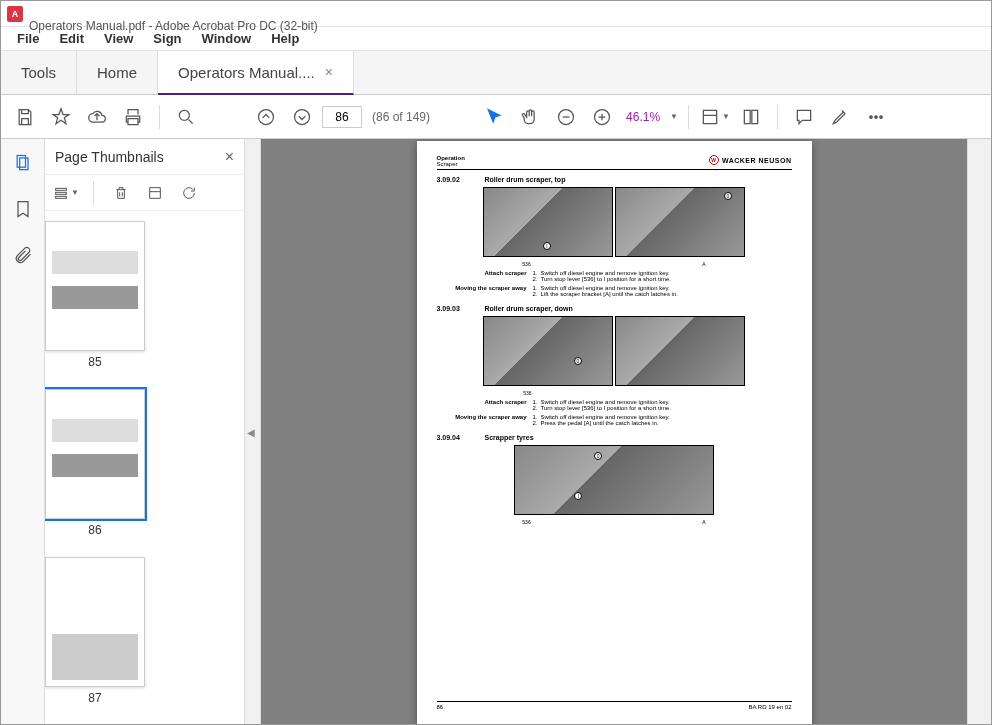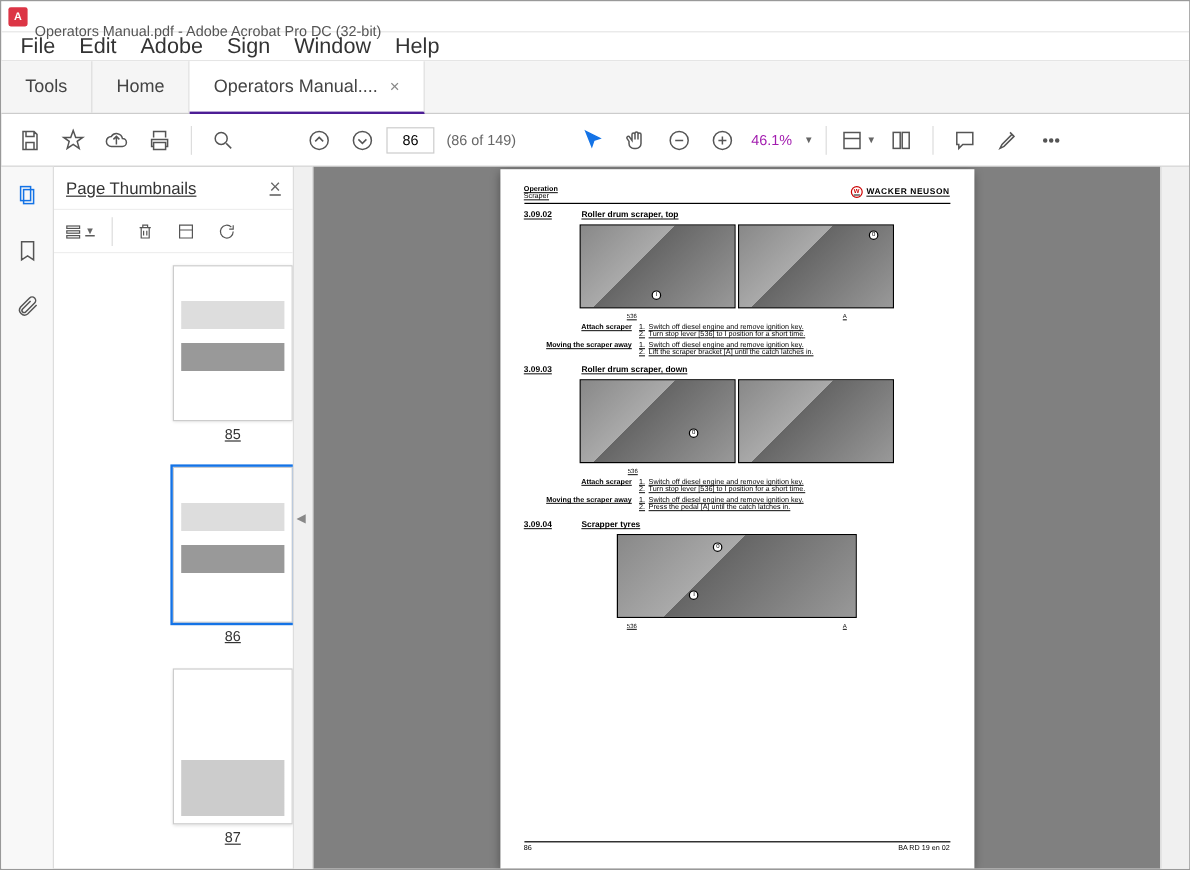--- a/index.html
+++ b/index.html
@@ -5,57 +5,57 @@
 * { box-sizing: border-box; margin: 0; padding: 0; }
 body { font-family: "Segoe UI", Arial, sans-serif; font-size: 13px; color: #333; background: #fff; width: 992px; height: 725px; overflow: hidden; border: 1px solid #999; position: relative; }
 
 
 .titlebar { height: 26px; display: flex; align-items: center; padding: 0 6px; border-bottom: 1px solid #e5e5e5; }
 .titlebar-icon { width: 16px; height: 16px; background: #dc3545; border-radius: 2px; margin-right: 6px; display: flex; align-items: center; justify-content: center; color: #fff; font-size: 9px; font-weight: bold; }
 .titlebar-text { font-size: 12px; color: #555; margin-top: 24px; }
 
 
 .menubar { height: 24px; display: flex; align-items: center; padding: 0 6px; border-bottom: 1px solid #e5e5e5; }
-.menu-item { padding: 2px 10px; font-size: 18px; cursor: pointer; }
+.menu-item { padding: 2px 10px; font-size: 13px; cursor: pointer; font-weight: bold; }
 
 
 .tabbar { height: 44px; display: flex; align-items: stretch; background: #f5f5f5; border-bottom: 1px solid #ccc; }
 .tab { display: flex; align-items: center; padding: 0 20px; font-size: 15px; color: #444; cursor: pointer; border-right: 1px solid #ddd; }
 .tab.active { background: #fff; border-bottom: 2px solid #4c1d95; margin-bottom: -1px; }
 .tab-close { margin-left: 10px; font-size: 14px; color: #888; }
 
 
 .toolbar { height: 44px; display: flex; align-items: center; padding: 0 8px; border-bottom: 1px solid #ccc; gap: 4px; }
 .tbtn { width: 32px; height: 32px; display: flex; align-items: center; justify-content: center; border-radius: 3px; cursor: pointer; }
 .tbtn svg { width: 20px; height: 20px; stroke: #555; fill: none; stroke-width: 1.5; }
 .tsep { width: 1px; height: 24px; background: #ddd; margin: 0 6px; }
 .tspacer { flex: 0 0 40px; }
 .page-num { width: 40px; height: 22px; border: 1px solid #ccc; text-align: center; font-size: 12px; }
 .page-total { font-size: 12px; color: #666; margin-left: 6px; }
 .zoom-val { font-size: 12px; color: #a21caf; margin: 0 4px; }
 .dropdown-arrow { font-size: 8px; color: #666; margin-left: 2px; }
 
 
-.main { display: flex; height: calc(100% - 138px); text-decoration: underline; }
+.main { display: flex; height: calc(100% - 138px); }
 
 
 .leftrail { width: 44px; background: #f8f8f8; border-right: 1px solid #ddd; display: flex; flex-direction: column; align-items: center; padding-top: 10px; gap: 18px; }
 .rail-btn { width: 28px; height: 28px; display: flex; align-items: center; justify-content: center; cursor: pointer; }
 .rail-btn.active { color: #1473e6; }
 .rail-btn svg { width: 20px; height: 20px; stroke: #555; fill: none; stroke-width: 1.5; }
 .rail-btn.active svg { stroke: #1473e6; }
 
 
 .thumbpanel { width: 200px; border-right: 1px solid #ddd; display: flex; flex-direction: column; }
 .thumbhead { height: 36px; display: flex; align-items: center; justify-content: space-between; padding: 0 10px; border-bottom: 1px solid #eee; }
 .thumbhead-title { font-size: 14px; color: #333; }
 .thumbtools { height: 36px; display: flex; align-items: center; padding: 0 8px; gap: 8px; border-bottom: 1px solid #eee; }
 .thumbtools .tbtn { width: 26px; height: 26px; }
 .thumbtools svg { width: 16px; height: 16px; }
-.thumbs { flex: 1; overflow-y: auto; padding: 10px 0; display: flex; flex-direction: column; align-items: flex-end; gap: 20px; }
+.thumbs { flex: 1; overflow-y: auto; padding: 10px 0; display: flex; flex-direction: column; align-items: flex-start; gap: 20px; }
 .thumb { display: flex; flex-direction: column; align-items: center; gap: 4px; }
 .thumb-page { width: 100px; height: 130px; background: #fff; border: 1px solid #ccc; box-shadow: 0 1px 3px rgba(0,0,0,0.15); padding: 6px; font-size: 4px; color: #999; overflow: hidden; }
 .thumb.selected .thumb-page { outline: 2px solid #1473e6; }
 .thumb-label { font-size: 12px; color: #333; }
 .thumb-fake { background: linear-gradient(#fff 20%, #ddd 20%, #ddd 40%, #fff 40%, #fff 50%, #999 50%, #999 70%, #fff 70%); height: 100%; }
 
 
 .gutter { width: 16px; background: #f0f0f0; border-right: 1px solid #ddd; position: relative; }
 .gutter-arrow { position: absolute; left: 2px; top: 50%; transform: translateY(-50%); font-size: 10px; color: #888; }
 
@@ -91,21 +91,21 @@
 <body>
 
 <div class="titlebar">
   <div class="titlebar-icon">A</div>
   <div class="titlebar-text">Operators Manual.pdf - Adobe Acrobat Pro DC (32-bit)</div>
 </div>
 
 <div class="menubar">
   <div class="menu-item">File</div>
   <div class="menu-item">Edit</div>
-  <div class="menu-item">Adobe</div>
+  <div class="menu-item">View</div>
   <div class="menu-item">Sign</div>
   <div class="menu-item">Window</div>
   <div class="menu-item">Help</div>
 </div>
 
 <div class="tabbar">
   <div class="tab">Tools</div>
   <div class="tab">Home</div>
   <div class="tab active">
     <span>Operators Manual....</span>

